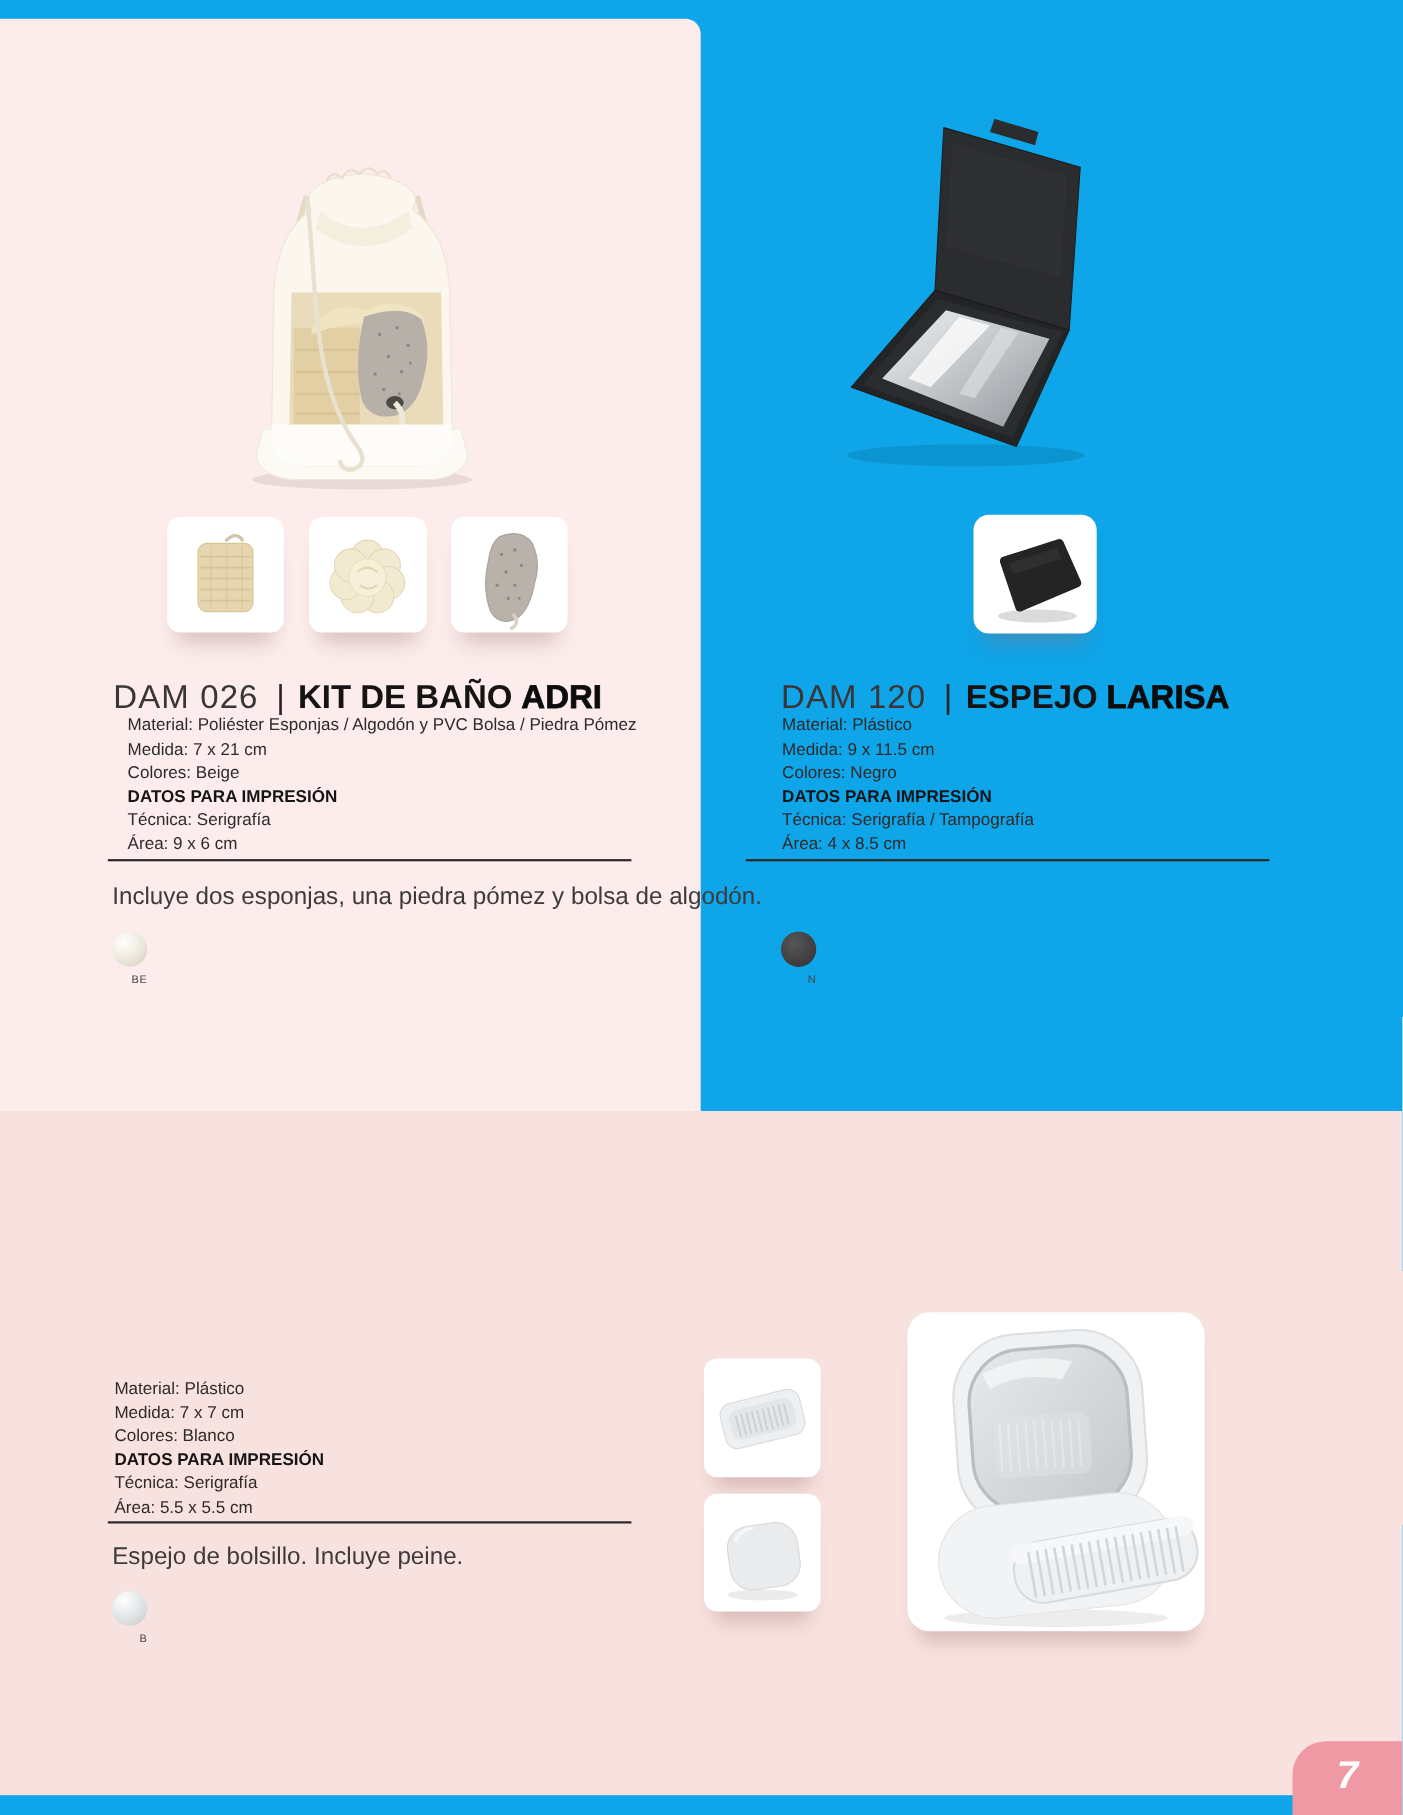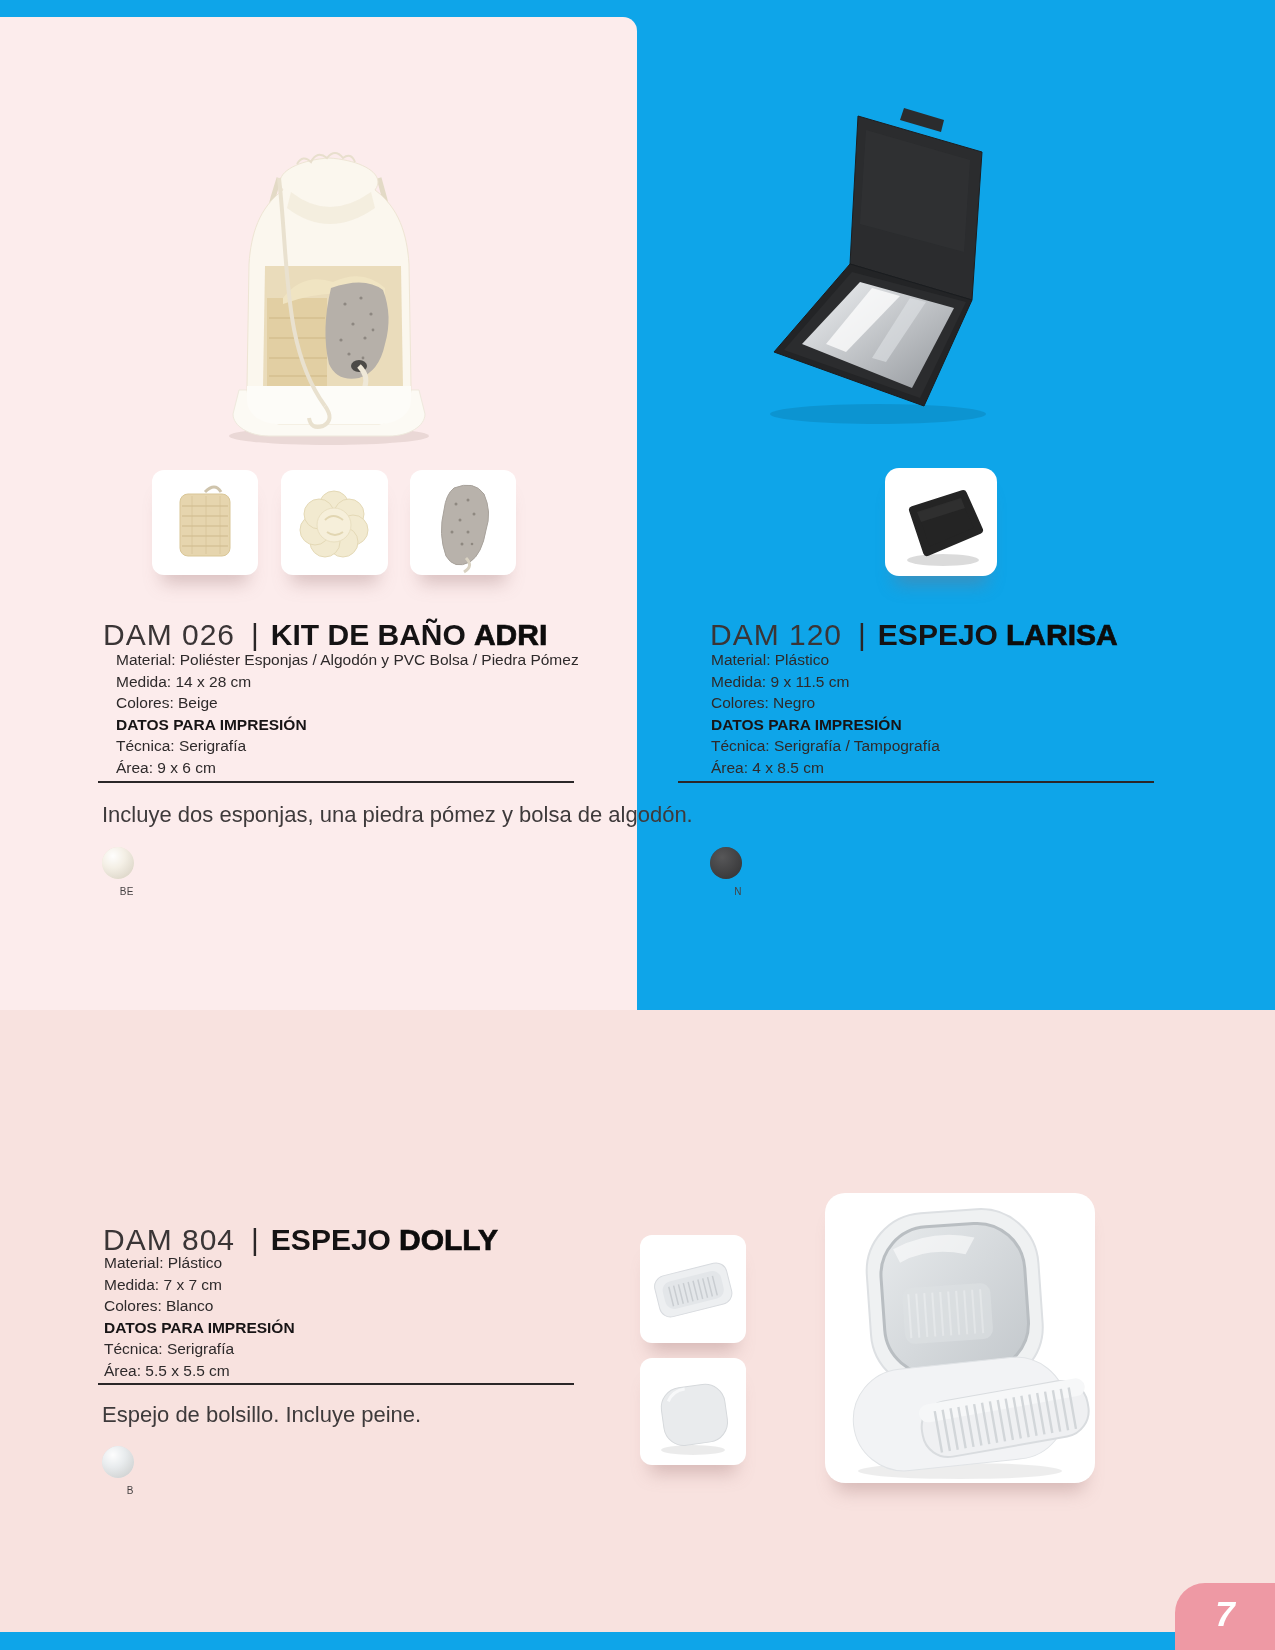--- a/index.html
+++ b/index.html
@@ -130,21 +130,21 @@
       </g>
       <path d="M56,88 q8,8 -2,14" stroke="#d9d2c2" stroke-width="3" fill="none"></path>
     </svg>
   </div>
 
   <h2 class="title t1">
     <span class="code">DAM 026</span><span class="sep">|</span><span class="nm">KIT DE BAÑO</span><span class="nmh">ADRI</span>
   </h2>
   <div class="specs s1">
     <div>Material: Poliéster Esponjas / Algodón y PVC Bolsa / Piedra Pómez</div>
-    <div>Medida: 14 x 28 cm</div>
+    <div>Medida: 7 x 21 cm</div>
     <div>Colores: Beige</div>
     <div class="hdr">DATOS PARA IMPRESIÓN</div>
     <div>Técnica: Serigrafía</div>
     <div>Área: 9 x 6 cm</div>
   </div>
   <div class="rule r1"></div>
   <p class="desc d1">Incluye dos esponjas, una piedra pómez y bolsa de algodón.</p>
   <div class="swatch w1">
     <span class="dot sheen" style="background: rgb(238, 231, 216);"></span>
     <span class="sw-label">BE</span>
@@ -188,23 +188,20 @@
     <div class="hdr">DATOS PARA IMPRESIÓN</div>
     <div>Técnica: Serigrafía / Tampografía</div>
     <div>Área: 4 x 8.5 cm</div>
   </div>
   <div class="rule r2"></div>
   <div class="swatch w2">
     <span class="dot flat" style="background: rgb(59, 59, 61);"></span>
     <span class="sw-label">N</span>
   </div>
 
-  <h2 class="title t3">
-    <span class="code">DAM 804</span><span class="sep">|</span><span class="nm">ESPEJO</span><span class="nmh">DOLLY</span>
-  </h2>
   <div class="specs s3">
     <div>Material: Plástico</div>
     <div>Medida: 7 x 7 cm</div>
     <div>Colores: Blanco</div>
     <div class="hdr">DATOS PARA IMPRESIÓN</div>
     <div>Técnica: Serigrafía</div>
     <div>Área: 5.5 x 5.5 cm</div>
   </div>
   <div class="rule r3"></div>
   <p class="desc d3">Espejo de bolsillo. Incluye peine.</p>

